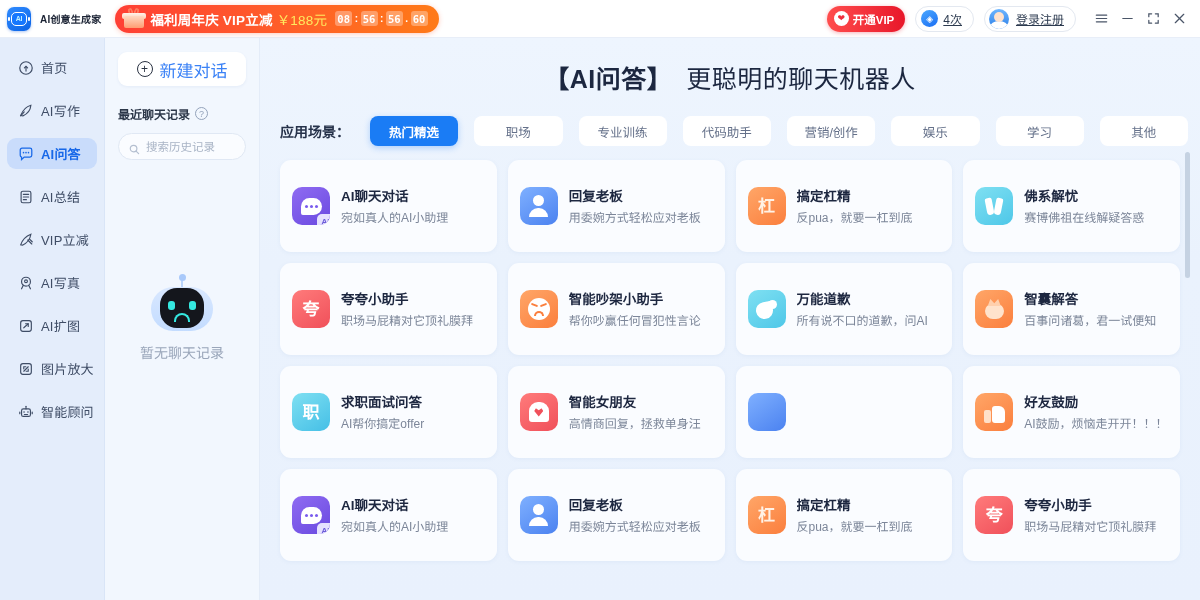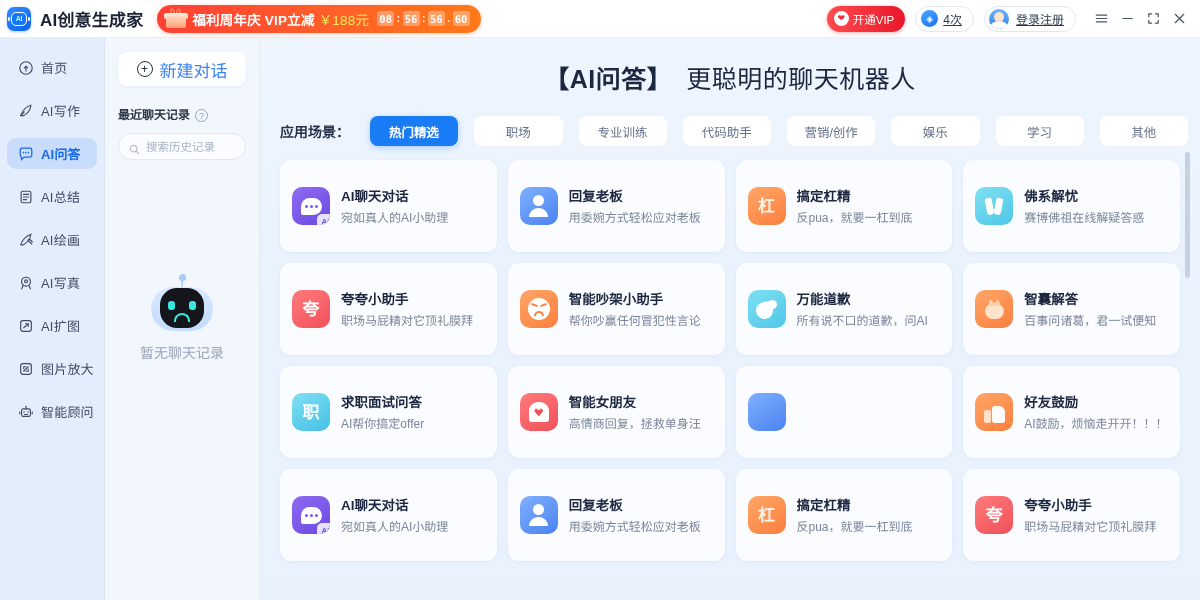--- a/index.html
+++ b/index.html
@@ -26,21 +26,21 @@
     width:16px; height:14px; border-radius:5px; background:#1577ff;
     border:1.6px solid #ffffff; display:flex; align-items:center; justify-content:center;
     position:relative;
   }
   .logo-badge .robo span{ font-size:7px; font-weight:bold; color:#bff0ff; letter-spacing:-.3px; line-height:1;}
   .logo-badge .robo:before, .logo-badge .robo:after{
     content:""; position:absolute; width:2px; height:4px; background:#ffffff; border-radius:1px; top:4px;
   }
   .logo-badge .robo:before{ left:-4px; } .logo-badge .robo:after{ right:-4px; }
   .app-title{
-    margin-left:9px; font-size:17px; font-weight:bold; color:#1a2233; white-space:nowrap;
+    margin-left:9px; font-size:10px; font-weight:bold; color:#1a2233; white-space:nowrap;
     letter-spacing:.2px;
   }
 
   .promo {
     margin-left:14px; height:28px; border-radius:14px;
     background: linear-gradient(90deg,#ff3f34 0%,#ff5a2b 45%,#ff7a18 100%);
     display:flex; align-items:center; padding:0 11px 0 6px; position:relative;
     box-shadow:0 1px 5px rgba(255,78,40,.3);
   }
   .gift-icon{ width:26px; height:24px; position:relative; flex:0 0 26px; margin-right:3px;}
@@ -70,21 +70,21 @@
 
   .vip-btn{
     height:26px; border-radius:13px; background:linear-gradient(90deg,#ff4d4d,#e8172a);
     display:flex; align-items:center; padding:0 11px 0 7px; cursor:pointer;
     box-shadow:0 1px 4px rgba(230,30,50,.35);
   }
   .vip-heart{
     width:15px; height:15px; border-radius:50%; background:#ffffff; margin-right:4px;
     display:flex; align-items:center; justify-content:center; color:#ef2f3d; font-size:9px; line-height:1;
   }
-  .vip-btn span.lbl{ font-size:11.5px; font-weight:normal; color:#ffffff; white-space:nowrap;}
+  .vip-btn span.lbl{ font-size:11.5px; font-weight:bold; color:#ffffff; white-space:nowrap;}
 
   .pill-btn{
     height:26px; border-radius:13px; border:1px solid #e3e8f0; background:#ffffff;
     display:flex; align-items:center; padding:0 11px 0 5px; margin-left:10px; cursor:pointer;
   }
   .cube-icon{
     width:17px; height:17px; border-radius:50%;
     background:linear-gradient(150deg,#4aa8ff,#1b6ef3); margin-right:5px;
     display:flex; align-items:center; justify-content:center; color:#ffffff; font-size:9px;
   }
@@ -132,21 +132,21 @@
   }
   .new-chat{
     height:34px; border-radius:9px; background:#ffffff; display:flex; align-items:center;
     justify-content:center; cursor:pointer; box-shadow:0 1px 3px rgba(60,100,170,.08);
   }
   .new-chat .plus{
     width:16px; height:16px; border-radius:50%; border:1.4px solid #2a3242; color:#2a3242;
     display:flex; align-items:center; justify-content:center; font-size:12px; line-height:1; margin-right:7px;
   }
   .new-chat .lbl{ font-size:17px; color:#3b82f6; }
-  .hist-head{ margin-top:19px; display:flex; align-items:flex-end; }
+  .hist-head{ margin-top:19px; display:flex; align-items:center; }
   .hist-head .t{ font-size:12px; font-weight:bold; color:#2b3648; }
   .hist-head .q{
     width:13px; height:13px; border-radius:50%; border:1px solid #94a3bb; color:#94a3bb;
     font-size:9px; display:flex; align-items:center; justify-content:center; margin-left:5px; cursor:pointer;
   }
   .hist-search{
     margin-top:11px; height:27px; border-radius:14px; border:1px solid #e0e8f4; background:#fafcff;
     display:flex; align-items:center; padding:0 10px; cursor:text;
   }
   .hist-search .mag{ width:11px; height:11px; margin-right:6px; color:#b4bfd0; flex:0 0 11px;}
@@ -406,21 +406,21 @@
         <span class="ni-label">AI总结</span>
       </div>
       <div class="nav-item">
         <span class="ni-icon">
           <svg width="16" height="16" viewBox="0 0 18 18" fill="none" stroke="currentColor" stroke-width="1.3" stroke-linecap="round">
             <path d="M3 14.5 C4.5 10 8 5 14.5 2.5 C13.5 8.5 10 12.5 5 14.8 Z"></path>
               <line x1="11" y1="9" x2="15.5" y2="13.5"></line>
               <line x1="13" y1="8" x2="16" y2="11"></line>
             </svg>
         </span>
-        <span class="ni-label">AI绘画</span>
+        <span class="ni-label">VIP立减</span>
       </div>
       <div class="nav-item">
         <span class="ni-icon">
           <svg width="16" height="16" viewBox="0 0 18 18" fill="none" stroke="currentColor" stroke-width="1.3" stroke-linecap="round">
             <circle cx="9" cy="7.5" r="5"></circle>
               <path d="M6 11.5 L4 15.5"></path>
               <path d="M12 11.5 L14 15.5"></path>
               <circle cx="9" cy="7" r="1.6"></circle>
             </svg>
         </span>

